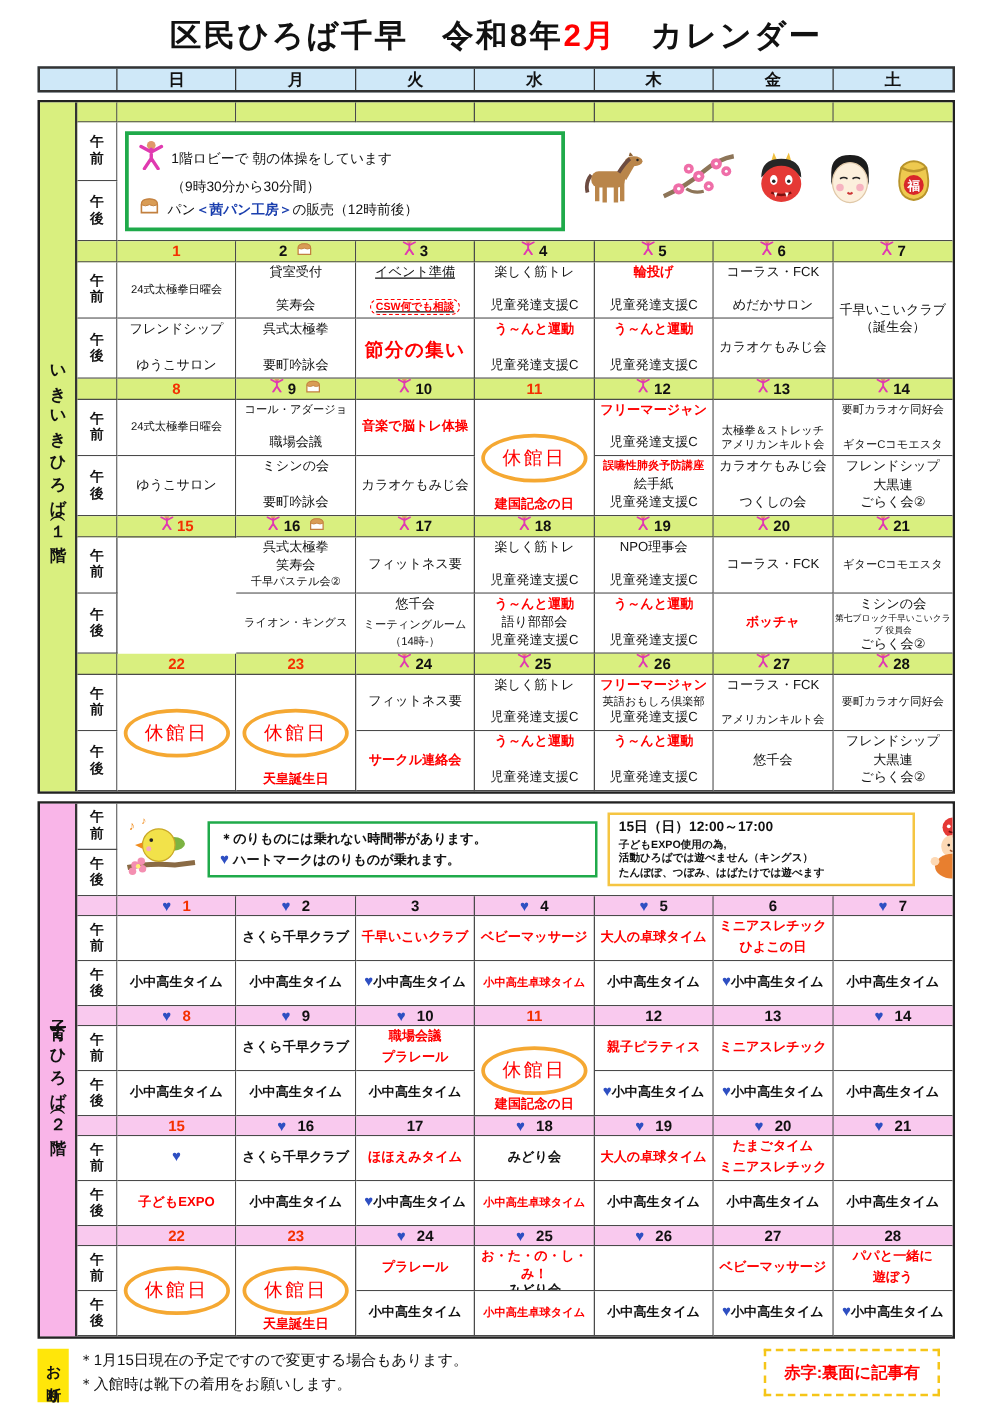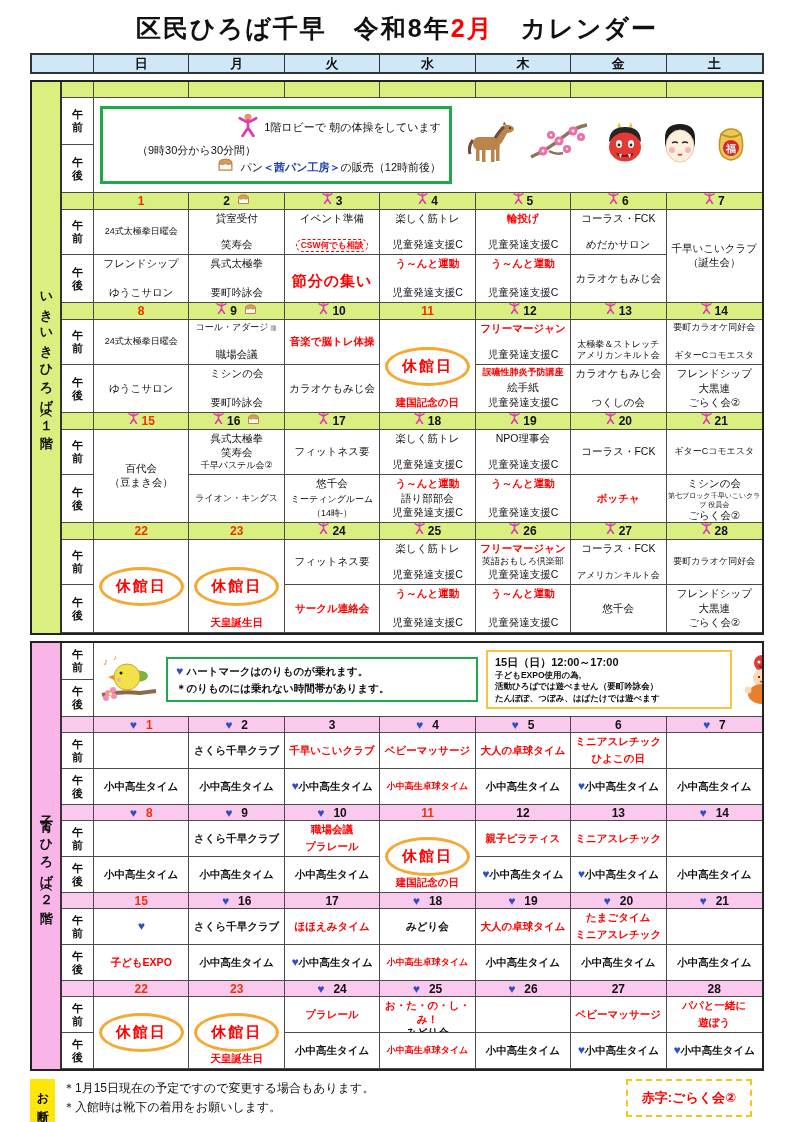--- a/index.html
+++ b/index.html
@@ -30,26 +30,26 @@
   .cell.center{justify-content:center;}
   .cell.spanc{justify-content:center;position:relative;}
   .line{font-size:10.5px;line-height:1.3;}
   .sec2w .line{font-weight:bold;}
   .line.red{color:#f00;font-weight:bold;}
   .line.sm{font-size:9px;}
   .line.xs{font-size:7px;}
   .line.big{font-size:15px;font-weight:bold;color:#f00;letter-spacing:1px;margin-top:4px;}
   .line.boxed{border:1.5px dashed #f00;border-radius:9px;color:#f00;font-size:8.5px;padding:0 4px;font-weight:bold;}
   .hrt{color:#2e4fc2;font-size:12px;line-height:1;font-weight:bold;}
-  .oval{border:3px solid #f5a832;border-radius:50%;color:#f00;font-weight:bold;font-size:15px;padding:7px 14px;letter-spacing:2px;white-space:nowrap;}
+  .oval{border:3px solid #f5a832;border-radius:50%;color:#f00;font-weight:normal;font-size:15px;padding:7px 14px;letter-spacing:2px;white-space:nowrap;}
   .holiday{position:absolute;bottom:2px;left:0;right:0;color:#f00;font-weight:bold;font-size:10.5px;text-align:center;}
   
   .bn-content{display:flex;align-items:center;gap:8px;padding:2px 6px;border-bottom:1px solid #4a4a4a;}
   .infobox{border:3px solid #1faa4a;background:#fff;padding:4px 8px;font-size:11px;line-height:1.5;flex:0 0 330px;}
-  .infobox .row{display:flex;align-items:center;gap:6px;justify-content:flex-end;}
+  .infobox .row{display:flex;align-items:center;gap:6px;}
   .infobox .indent{padding-left:26px;}
   .blue{color:#1b3fae;font-weight:bold;}
   .deco{flex:1;display:flex;align-items:center;justify-content:space-around;}
   .infobox2{border:2.5px solid #1faa4a;background:#fff;padding:4px 8px;font-size:10.5px;font-weight:bold;line-height:1.6;flex:0 0 292px;}
   .eventbox{border:2px solid #f5c542;background:#fff;padding:3px 7px;line-height:1.35;flex:0 0 228px;}
   .eventbox .et{font-size:11px;font-weight:bold;}
   .eventbox .el{font-size:8.5px;font-weight:bold;}
   
   .footer{display:flex;align-items:flex-start;margin-top:8px;}
   .oko{background:#ffe60a;writing-mode:vertical-rl;font-size:12px;font-weight:bold;padding:5px 4px;letter-spacing:2px;margin-right:8px;}
@@ -204,21 +204,21 @@
             <div class="line">呉式太極拳</div>
             <div class="line">要町吟詠会</div>
           </div>
           <div class="c strip g" style="grid-area: 1 / 4;">
             <span style="margin-top: -4px;"><svg width="11" height="13" viewBox="0 0 11 13">
                 <circle cx="5.5" cy="2.2" r="1.9" fill="#e0986a"></circle>
                 <path d="M5.5 4 L5.5 8 M5.5 5.2 L1 2.8 M5.5 5.2 L10 2.8 M5.5 8 L2.5 12.5 M5.5 8 L8.5 12.5" stroke="#e03ab0" stroke-width="1.5" fill="none" stroke-linecap="round"></path>
               </svg></span>
             <span class="dnum">3</span>
           </div>
-          <div class="c cell" style="grid-area: 2 / 4;">
+          <div class="c cell" style="grid-area: 2 / 4; text-decoration: underline;">
             <div class="line">イベント準備</div>
             <div class="line boxed">CSW何でも相談</div>
           </div>
           <div class="c cell center" style="grid-area: 3 / 4;">
             <div class="line big">節分の集い</div>
           </div>
           <div class="c strip g" style="grid-area: 1 / 5;">
             <span style="margin-top: -4px;"><svg width="11" height="13" viewBox="0 0 11 13">
                 <circle cx="5.5" cy="2.2" r="1.9" fill="#e0986a"></circle>
                 <path d="M5.5 4 L5.5 8 M5.5 5.2 L1 2.8 M5.5 5.2 L10 2.8 M5.5 8 L2.5 12.5 M5.5 8 L8.5 12.5" stroke="#e03ab0" stroke-width="1.5" fill="none" stroke-linecap="round"></path>
@@ -377,24 +377,20 @@
           <div class="c lab" style="grid-area: 8 / 1;">午
 前</div>
           <div class="c lab" style="grid-area: 9 / 1;">午
 後</div>
           <div class="c strip g" style="grid-area: 7 / 2;">
             <span style="margin-top: -4px;"><svg width="11" height="13" viewBox="0 0 11 13">
                 <circle cx="5.5" cy="2.2" r="1.9" fill="#e0986a"></circle>
                 <path d="M5.5 4 L5.5 8 M5.5 5.2 L1 2.8 M5.5 5.2 L10 2.8 M5.5 8 L2.5 12.5 M5.5 8 L8.5 12.5" stroke="#e03ab0" stroke-width="1.5" fill="none" stroke-linecap="round"></path>
               </svg></span>
             <span class="dnum red">15</span>
-          </div>
-          <div class="c cell spanc center" style="grid-area: 8 / 2 / span 2;">
-            <div class="line">百代会</div>
-            <div class="line">（豆まき会）</div>
           </div>
           <div class="c strip g" style="grid-area: 7 / 3;">
             <span style="margin-top: -4px;"><svg width="11" height="13" viewBox="0 0 11 13">
                 <circle cx="5.5" cy="2.2" r="1.9" fill="#e0986a"></circle>
                 <path d="M5.5 4 L5.5 8 M5.5 5.2 L1 2.8 M5.5 5.2 L10 2.8 M5.5 8 L2.5 12.5 M5.5 8 L8.5 12.5" stroke="#e03ab0" stroke-width="1.5" fill="none" stroke-linecap="round"></path>
               </svg></span>
             <span class="dnum">16</span>
             <span style="margin-left: 4px;"><svg width="13" height="11" viewBox="0 0 13 11">
                 <path d="M1.5 4.5 Q1.5 1 6.5 1 Q11.5 1 11.5 4.5 L11.5 9.5 L1.5 9.5 Z" fill="#fff" stroke="#c2803f" stroke-width="1"></path>
                 <path d="M1.5 4.5 Q1.5 1 6.5 1 Q11.5 1 11.5 4.5 Q9 6 6.5 4.5 Q4 6 1.5 4.5" fill="#d99c55" stroke="#c2803f" stroke-width="0.6"></path>
@@ -597,27 +593,27 @@
                 <circle cx="19" cy="27" r="2" fill="#f8a8c0"></circle>
                 <g fill="#f48fb1">
                   <circle cx="8" cy="40" r="3"></circle>
                   <circle cx="13" cy="37" r="3"></circle>
                   <circle cx="14" cy="43" r="3"></circle>
                   <circle cx="6" cy="45" r="3"></circle>
                 </g>
                 <circle cx="10.5" cy="41" r="1.8" fill="#fff176"></circle>
               </svg></span>
           <div class="infobox2">
+            <div>＊のりものには乗れない時間帯があります。</div>
             <div><span class="hrt">♥ </span><span>ハートマークはのりものが乗れます。</span></div>
-            <div>＊のりものには乗れない時間帯があります。</div>
           </div>
           <div class="eventbox">
             <div class="et">15日（日）12:00～17:00</div>
             <div class="el">子どもEXPO使用の為,</div>
-            <div class="el">活動ひろばでは遊べません（要町吟詠会）</div>
+            <div class="el">活動ひろばでは遊べません（キングス）</div>
             <div class="el">たんぽぽ、つぼみ、はばたけでは遊べます</div>
           </div>
           <span><svg width="44" height="52" viewBox="0 0 44 52">
                 <path d="M17 4 L18.5 0 L20.5 4 Z" fill="#fff"></path>
                 <path d="M24 4 L26 0 L27.5 4 Z" fill="#fff"></path>
                 <circle cx="22" cy="11" r="8" fill="#e53935"></circle>
                 <circle cx="19" cy="10" r="1.5" fill="#fff"></circle>
                 <circle cx="25" cy="10" r="1.5" fill="#fff"></circle>
                 <path d="M19 14 Q22 16 25 14" stroke="#7a1010" stroke-width="1.3" fill="none"></path>
                 <circle cx="22" cy="26" r="9" fill="#fdd9b5"></circle>
@@ -909,16 +905,16 @@
         </div>
     </div>
   </div>
 
   <div class="footer">
     <div class="oko">お断り</div>
     <div class="notes">
       <div>＊1月15日現在の予定ですので変更する場合もあります。</div>
       <div>＊入館時は靴下の着用をお願いします。</div>
     </div>
-    <div class="rednote">赤字:ごらく会②</div>
+    <div class="rednote">赤字:裏面に記事有</div>
   </div>
 
 </div>
 
 </body></html>

